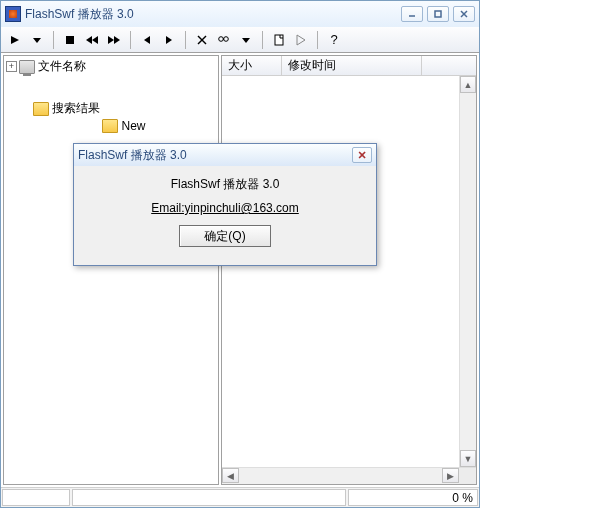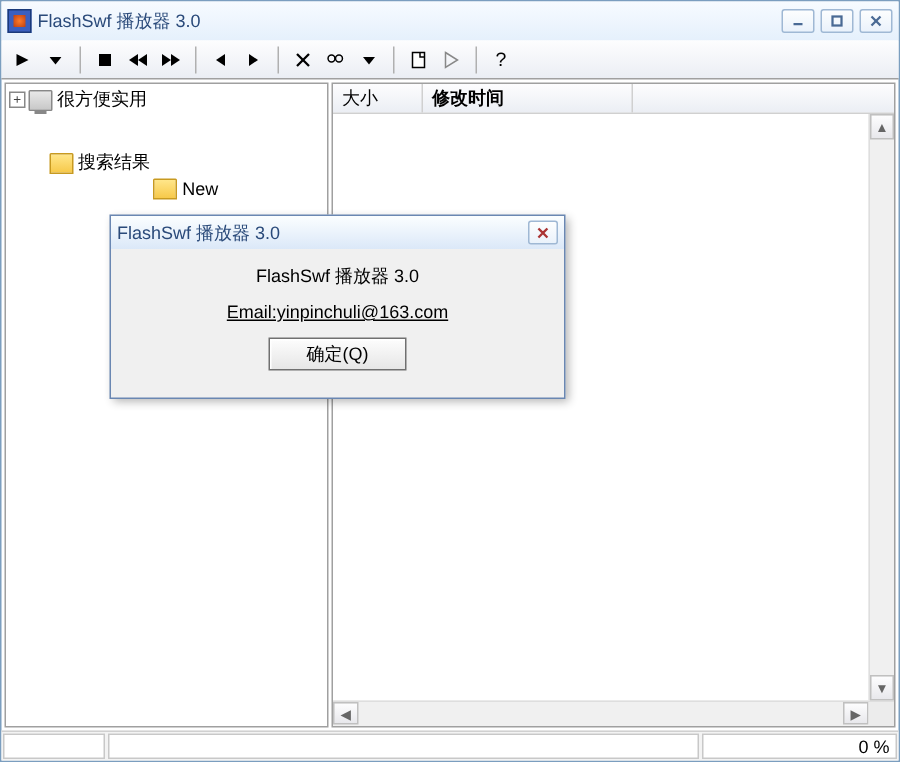--- a/index.html
+++ b/index.html
@@ -1,18 +1,18 @@
 <!DOCTYPE html>
 <html><head>
 <meta charset="utf-8">
 <style>
 * { box-sizing: border-box; margin: 0; padding: 0; font-family: "Microsoft YaHei", "SimSun", Tahoma, sans-serif; font-size: 12px; }
 body { background: #fff; width: 600px; height: 508px; overflow: hidden; }
 
-.window { width: 600px; height: 508px; border: 1px solid #7b9ebf; background: #fff; position: relative; }
+.window { width: 480px; height: 508px; border: 1px solid #7b9ebf; background: #fff; position: relative; }
 .titlebar { height: 26px; background: linear-gradient(#f7fbff, #e5f0fc); display: flex; align-items: center; padding: 0 4px; }
 .titlebar .icon { width: 16px; height: 16px; margin-right: 4px; background: #3a5fbf; border: 1px solid #1a3a7a; display:flex; align-items:center; justify-content:center;}
 .titlebar .icon::after { content:""; width:8px; height:8px; background: radial-gradient(#ff7c2a,#bf4010); }
 .titlebar .title { color: #2a4a7a; flex: 1; }
 .titlebar .wbtns { display: flex; gap: 4px; }
 .titlebar .wbtn { width: 22px; height: 16px; border: 1px solid #9fb8d4; border-radius: 2px; background: linear-gradient(#fdfefe,#eaf2fb); display:flex; align-items:center; justify-content:center; color:#4a6a94; font-size:10px; cursor:pointer;}
 .titlebar .wbtn svg { stroke:#4a6a94; stroke-width:1.5; fill:none; }
 
 .toolbar { height: 26px; background: linear-gradient(#fdfdfe,#ebeef4); border-bottom: 1px solid #a0a0a0; display: flex; align-items: center; padding: 0 4px; gap: 2px; }
 .tbtn { width: 20px; height: 20px; display:flex; align-items:center; justify-content:center; cursor:pointer; border:1px solid transparent; }
@@ -28,21 +28,21 @@
 .ico-computer { background: linear-gradient(#e8e8e8,#c8c8c8); border:1px solid #888; border-radius:1px; position:relative;}
 .ico-computer::after{content:"";position:absolute;bottom:-3px;left:3px;width:8px;height:2px;background:#888;}
 .ico-folder { background: linear-gradient(#ffe68a,#f7c94a); border:1px solid #c89a20; border-radius:1px 1px 0 0; }
 .tree-label { padding:0 1px; }
 
 .list-pane { flex:1; border:1px solid #a0a0a0; margin:2px 2px 2px 0; background:#fff; display:flex; flex-direction:column; }
 .list-header { height:20px; background: linear-gradient(#fdfdfe,#ebeef4); display:flex; border-bottom:1px solid #d0d0d0; }
 .list-header .col { border-right:1px solid #d0d0d0; display:flex; align-items:center; padding:0 6px; cursor:pointer; }
 .col-name { flex:1; gap:4px; }
 .col-size { width:60px;text-align:center; }
-.col-date { width:140px;font-weight:bold; }
+.col-date { width:140px; }
 .arrow-icon { width:14px; height:14px; }
 .list-body { flex:1; position:relative; }
 .vscroll { position:absolute; right:0; top:0; bottom:0; width:17px; background:#f0f0f0; border-left:1px solid #dedede; display:flex; flex-direction:column; }
 .sbtn { height:17px; background:linear-gradient(#fdfdfe,#e8e8ec); border:1px solid #c0c0c0; display:flex;align-items:center;justify-content:center; color:#666; font-size:9px; cursor:pointer;}
 .strack{flex:1;}
 .hscroll { height:17px; background:#f0f0f0; border-top:1px solid #dedede; display:flex;}
 .hscroll .sbtn{width:17px;height:15px;}
 .hscroll .strack{flex:1;}
 .hscroll .corner{width:17px;background:#ececec;}
 
@@ -165,21 +165,21 @@
     <span class="tsep"></span>
     <span class="tbtn" style="font-size:13px;color:#000;">?</span>
   </div>
 
   <div class="body">
     <div class="tree-pane">
       <div class="tree">
         <div class="tree-row">
           <span class="tree-toggle">+</span>
           <span class="tree-icon ico-computer"></span>
-          <span class="tree-label">很方便实用</span>
+          <span class="tree-label">文件名称</span>
         </div>
         <div class="tree-row" style="padding-left:14px;margin-top:25px;">
           <span class="tree-spacer"></span>
           <span class="tree-icon ico-folder"></span>
           <span class="tree-label">搜索结果</span>
         </div>
         <div class="tree-row" style="padding-left:14px;justify-content:center;">
           <span class="tree-spacer"></span>
           <span class="tree-icon ico-folder"></span>
           <span class="tree-label">New</span>

